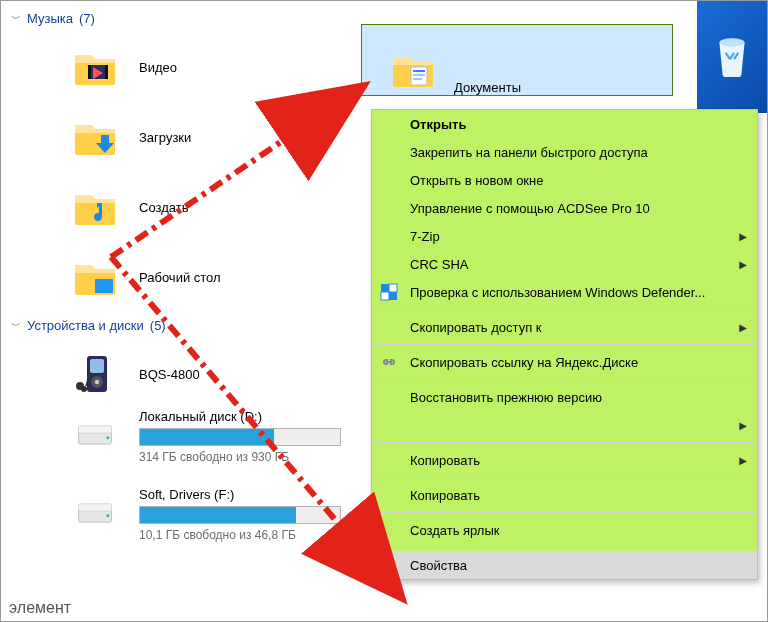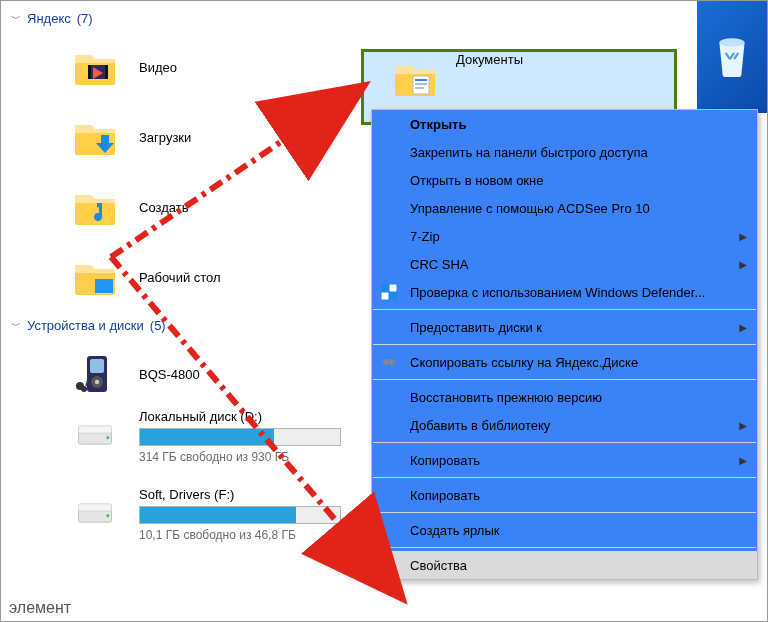--- a/index.html
+++ b/index.html
@@ -4,31 +4,31 @@
 <style>
   html,body{margin:0;padding:0;font-family:"Segoe UI",Tahoma,sans-serif;font-size:13px;color:#000;background:#fff}
   .frame{position:relative;width:768px;height:622px;overflow:hidden;border:1px solid #999;box-sizing:border-box}
   .main{position:absolute;left:0;top:0;right:0;bottom:0;padding:8px 10px}
   .group-header{display:flex;align-items:center;gap:6px;margin:2px 0 6px 0;color:#14429a;font-size:13px}
   .chev{font-size:10px;color:#5a5a5a}
   .items{padding-left:58px}
   .item{display:flex;align-items:center;gap:18px;height:70px}
   .icon-wrap{width:52px;height:52px;display:flex;align-items:center;justify-content:center}
   .item-label{color:#000}
-  .selected{position:absolute;left:360px;top:48px;width:310px;height:70px;background:#cde8ff;border:3px solid #4d7c0f;display:flex;align-items:flex-start}
+  .selected{position:absolute;left:360px;top:23px;width:310px;height:70px;background:#cde8ff;border:1px solid #4d7c0f;display:flex;align-items:flex-end}
   .selected .icon-wrap{margin-left:25px}
   .selected .item-label{margin-left:15px}
   
   .disk{display:flex;align-items:flex-start;gap:18px;height:78px}
   .disk-body{display:flex;flex-direction:column;gap:4px;width:210px}
   .bar{width:200px;height:16px;border:1px solid #b5b5b5;background:#eee;position:relative}
   .bar-fill{position:absolute;left:0;top:0;bottom:0;background:#27a2db}
   .disk-sub{color:#6d6d6d;font-size:12px}
   
-  .ctx{position:absolute;left:370px;top:108px;width:385px;background:#3b82f6;border:1px solid #bdbdbd;box-shadow:2px 3px 6px rgba(0,0,0,.25)}
+  .ctx{position:absolute;left:370px;top:108px;width:385px;background:#bef264;border:1px solid #bdbdbd;box-shadow:2px 3px 6px rgba(0,0,0,.25)}
   .ctx-row{display:flex;align-items:center;height:28px;padding-left:38px;position:relative;cursor:default}
   .ctx-row.hl{background:#dadada}
   .ctx-sep{height:1px;background:#d0d0d0;margin:3px 1px}
   .ctx-icon{position:absolute;left:8px;top:5px;width:18px;height:18px}
   .bold{font-weight:600}
   .sub-arrow{position:absolute;right:10px;font-size:10px;color:#333}
   
   .desk{position:absolute;right:0;top:0;width:70px;height:112px;background:linear-gradient(135deg,#1a6dd8,#0a4aa8);display:flex;align-items:center;justify-content:center}
   .desk-icon{width:42px;height:46px}
   
@@ -36,21 +36,21 @@
   .truncated{color:#555;font-size:16px;position:absolute;left:8px;bottom:4px}
 </style>
 </head>
 <body>
 
 <div class="frame">
   <div class="main">
 
     <div class="group-header">
       <span class="chev">﹀</span>
-      <span>Яндекс</span>
+      <span>Музыка</span>
       <span>(7)</span>
     </div>
 
     <div class="items">
 
       <div class="item">
         <span class="icon-wrap">
           <svg viewBox="0 0 48 48" width="48" height="48">
               <path fill="#ffcf4a" d="M4 12h16l4 4h20v24a2 2 0 0 1-2 2H6a2 2 0 0 1-2-2z"></path>
               <path fill="#ffe39a" d="M4 12h16l4 4h20v4H4z"></path>
@@ -207,36 +207,35 @@
       <span class="ctx-icon"><svg viewBox="0 0 18 18">
             <rect width="8" height="8" x="1" y="1" fill="#1e88e5"></rect>
             <rect width="8" height="8" x="9" y="1" fill="#fff" stroke="#1e88e5"></rect>
             <rect width="8" height="8" x="1" y="9" fill="#fff" stroke="#1e88e5"></rect>
             <rect width="8" height="8" x="9" y="9" fill="#1e88e5"></rect>
           </svg></span>
       <span>Проверка с использованием Windows Defender...</span>
     </div>
     <div class="ctx-sep"></div>
     <div class="ctx-row">
-        <span>Предоставить диски к</span>
+        <span>Скопировать доступ к</span>
         <span class="sub-arrow">▶</span>
       </div>
     <div class="ctx-sep"></div>
     <div class="ctx-row">
       <span class="ctx-icon"><svg viewBox="0 0 18 18">
             <path d="M6 12a3 3 0 0 1 0-6h2v2H6a1 1 0 0 0 0 2h2v2zm6-6a3 3 0 0 1 0 6h-2v-2h2a1 1 0 0 0 0-2h-2V6zM6 8h6v2H6z" fill="#888"></path>
           </svg></span>
       <span>Скопировать ссылку на Яндекс.Диске</span>
     </div>
     <div class="ctx-sep"></div>
     <div class="ctx-row">
         <span>Восстановить прежнюю версию</span>
       </div>
     <div class="ctx-row">
-        <span>Добавить в библиотеку</span>
         <span class="sub-arrow">▶</span>
       </div>
     <div class="ctx-sep"></div>
     <div class="ctx-row">
         <span>Копировать</span>
         <span class="sub-arrow">▶</span>
       </div>
     <div class="ctx-sep"></div>
     <div class="ctx-row">
         <span>Копировать</span>

